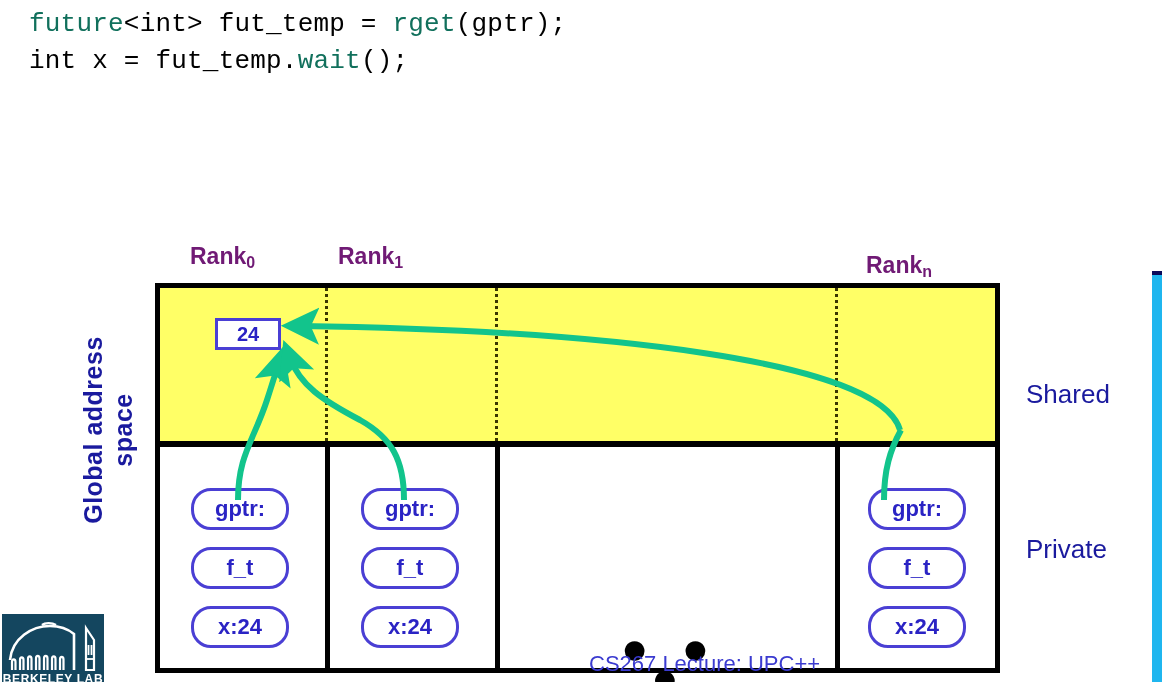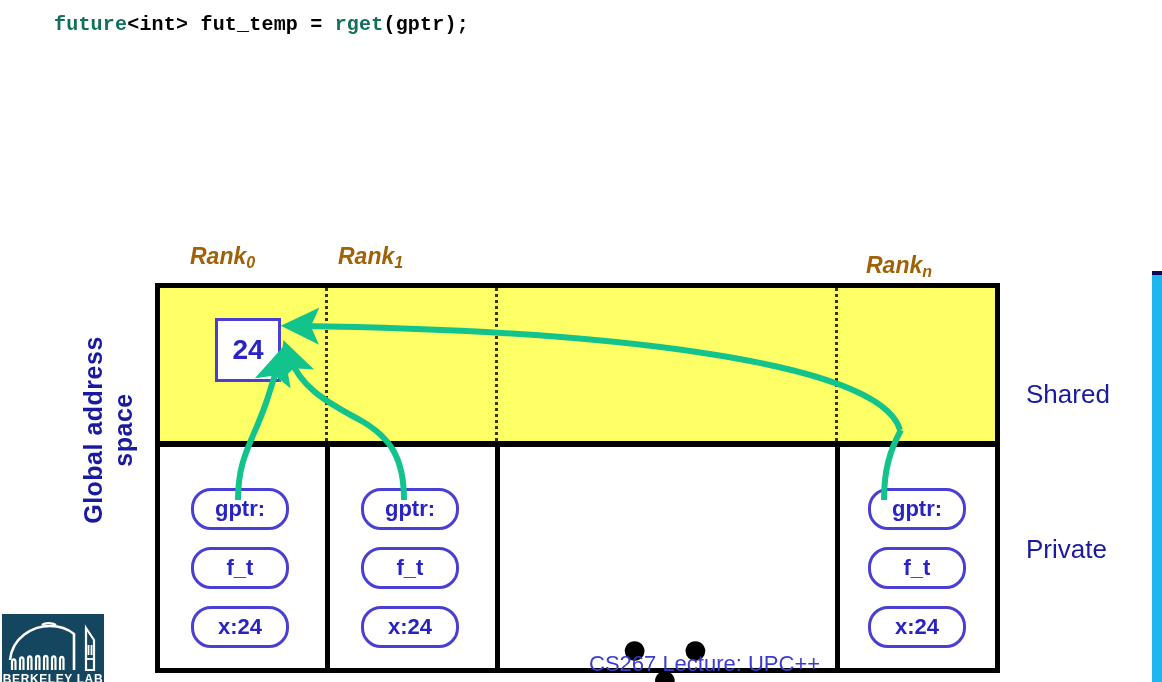--- a/index.html
+++ b/index.html
@@ -12,42 +12,41 @@
     width: 1162px;
     height: 682px;
     background: #ffffff;
     overflow: hidden;
     font-family: "Liberation Sans", sans-serif;
   }
 
   
   #code-block {
     position: absolute;
-    left: 54px;
+    left: 29px;
     top: 6px;
     width: 860px;
     font-family: "Liberation Mono", "DejaVu Sans Mono", monospace;
-    font-size: 20px;
-    font-weight: bold;
+    font-size: 26px;
+    font-weight: normal;
     line-height: 37px;
     color: #000000;
     white-space: pre;
     letter-spacing: 0.2px;
   }
   .kw { color: #11705c; }
 
   
   .rank-label {
     position: absolute;
     font-family: "Liberation Sans", sans-serif;
     font-size: 23px;
     font-weight: bold;
-    color: #a16207;
+    color: #701a75;
     white-space: nowrap;
-    font-style: italic;
   }
   .rank-label sub {
     font-size: 16px;
     font-weight: bold;
     vertical-align: baseline;
     position: relative;
     top: 4px;
   }
 
   
@@ -121,22 +120,22 @@
     font-size: 22px;
     display: flex;
     align-items: center;
     justify-content: center;
     box-sizing: border-box;
   }
   #box-24 {
     left: 55px;
     top: 30px;
     width: 66px;
-    height: 64px;
-    font-size: 28px;
+    height: 32px;
+    font-size: 20px;
   }
   .pbox { width: 98px; height: 42px; border-radius: 20px; }
 
   
   #ellipsis {
     position: absolute;
     left: 440px;
     top: 186px;
     width: 140px;
     text-align: center;
@@ -218,21 +217,21 @@
     font-weight: bold;
     letter-spacing: 0.6px;
     font-family: "Liberation Sans", sans-serif;
   }
 </style>
 </head>
 <body>
 
 <div id="stage">
 
-  <div id="code-block"><div><span class="kw">future</span><span>&lt;int&gt; fut_temp = </span><span class="kw">rget</span><span>(gptr);</span></div></div>
+  <div id="code-block"><div><span class="kw">future</span><span>&lt;int&gt; fut_temp = </span><span class="kw">rget</span><span>(gptr);</span></div><div><span>int x = fut_temp.</span><span class="kw">wait</span><span>();</span></div></div>
 
   <div class="rank-label" style="left:190px; top:243px;">
     <span>Rank</span><sub>0</sub>
   </div>
   <div class="rank-label" style="left:338px; top:243px;">
     <span>Rank</span><sub>1</sub>
   </div>
   <div class="rank-label" style="left:866px; top:252px;">
     <span>Rank</span><sub>n</sub>
   </div>

